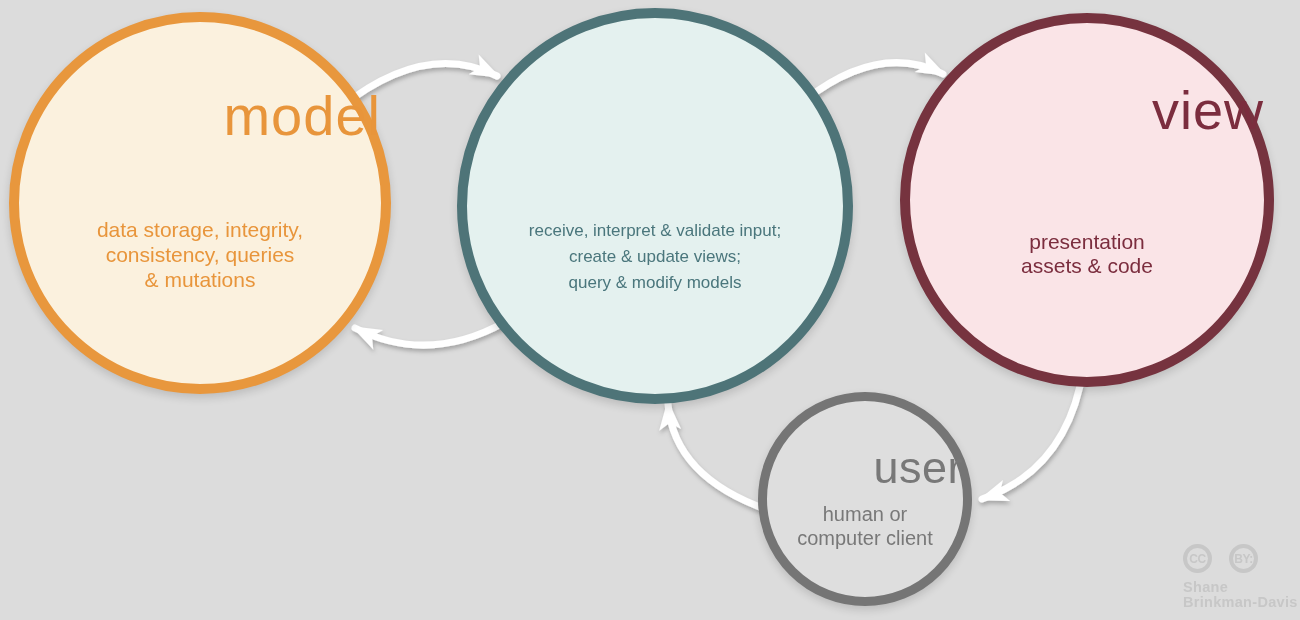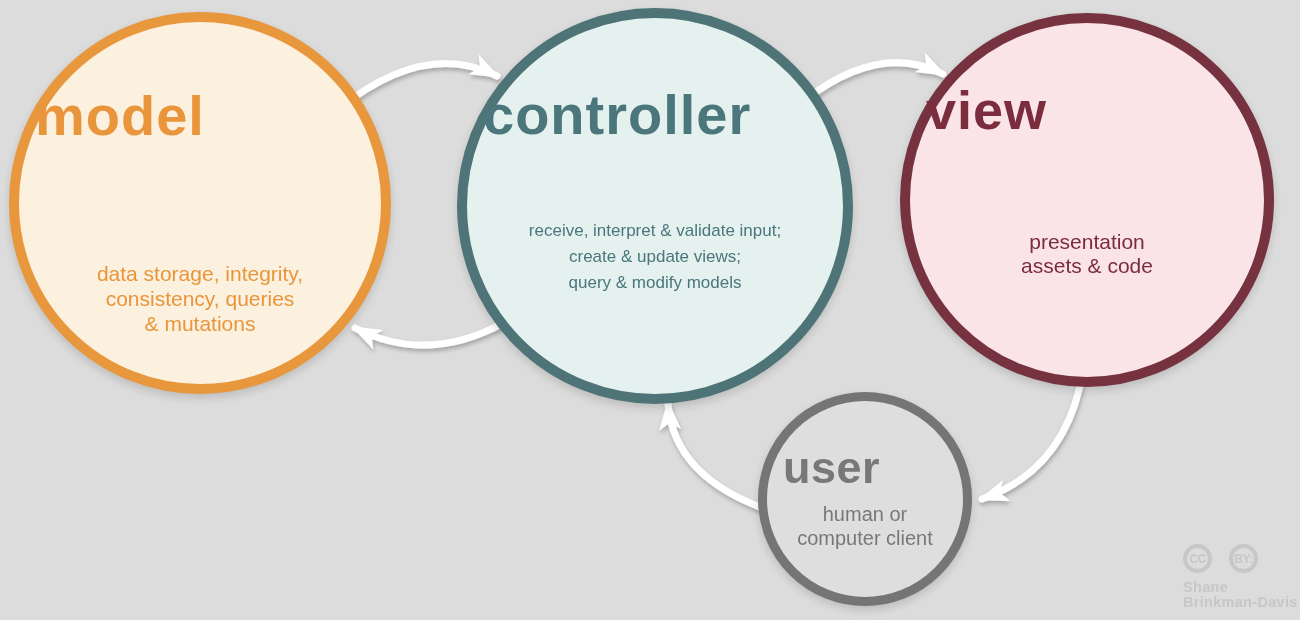--- a/index.html
+++ b/index.html
@@ -10,30 +10,30 @@
     position:relative;
   }
   .canvas{position:absolute;inset:0;width:1300px;height:620px;background:#dcdcdc;}
   .arrows{position:absolute;left:0;top:0;width:1300px;height:620px;z-index:1;}
   .node{
     position:absolute;border-radius:50%;box-sizing:border-box;z-index:2;
     box-shadow:0 4px 8px rgba(0,0,0,0.14);
     text-align:center;
   }
   .node .title{
-    position:absolute;left:16px;right:0;text-align:left;
-    font-weight:bold;letter-spacing:1px;line-height:1.1;
+    position:absolute;left:4px;right:0;text-align:right;
+    font-weight:normal;letter-spacing:1px;line-height:1.1;
   }
   .node .desc{
     position:absolute;left:-20px;right:-20px;text-align:center;
     white-space:pre-line;
   }
   .node-model{left:9px;top:12px;width:382px;height:382px;border:10px solid;}
   .node-model .title{top:63px;font-size:56px;}
-  .node-model .desc{top:195px;font-size:21px;line-height:25px;margin-top:44px;}
+  .node-model .desc{top:195px;font-size:21px;line-height:25px;}
   .node-controller{left:457px;top:8px;width:396px;height:396px;border:10px solid;}
   .node-controller .title{top:66px;font-size:56px;}
   .node-controller .desc{top:200px;font-size:17px;line-height:26px;}
   .node-view{left:900px;top:13px;width:374px;height:374px;border:10px solid;}
   .node-view .title{top:58px;font-size:54px;}
   .node-view .desc{top:207px;font-size:21px;line-height:24px;}
   .node-user{left:758px;top:392px;width:214px;height:214px;border:9px solid;}
   .node-user .title{top:42px;font-size:45px;letter-spacing:0.5px;}
   .node-user .desc{top:101px;font-size:20px;line-height:24px;}
   
@@ -73,21 +73,20 @@
   </svg>
 
   <div class="node node-model" style="border-color: rgb(232, 151, 61); background: rgb(251, 241, 222); color: rgb(232, 149, 59);">
     <div class="title">model</div>
     <div class="desc">data storage, integrity,
 consistency, queries
 &amp; mutations</div>
   </div>
 
   <div class="node node-controller" style="border-color: rgb(78, 116, 120); background: rgb(228, 241, 239); color: rgb(74, 118, 124);">
-    <div class="title">controller</div>
     <div class="desc">receive, interpret &amp; validate input;
 create &amp; update views;
 query &amp; modify models</div>
   </div>
 
   <div class="node node-view" style="border-color: rgb(118, 51, 63); background: rgb(250, 228, 231); color: rgb(123, 45, 62);">
     <div class="title">view</div>
     <div class="desc">presentation
 assets &amp; code</div>
   </div>

